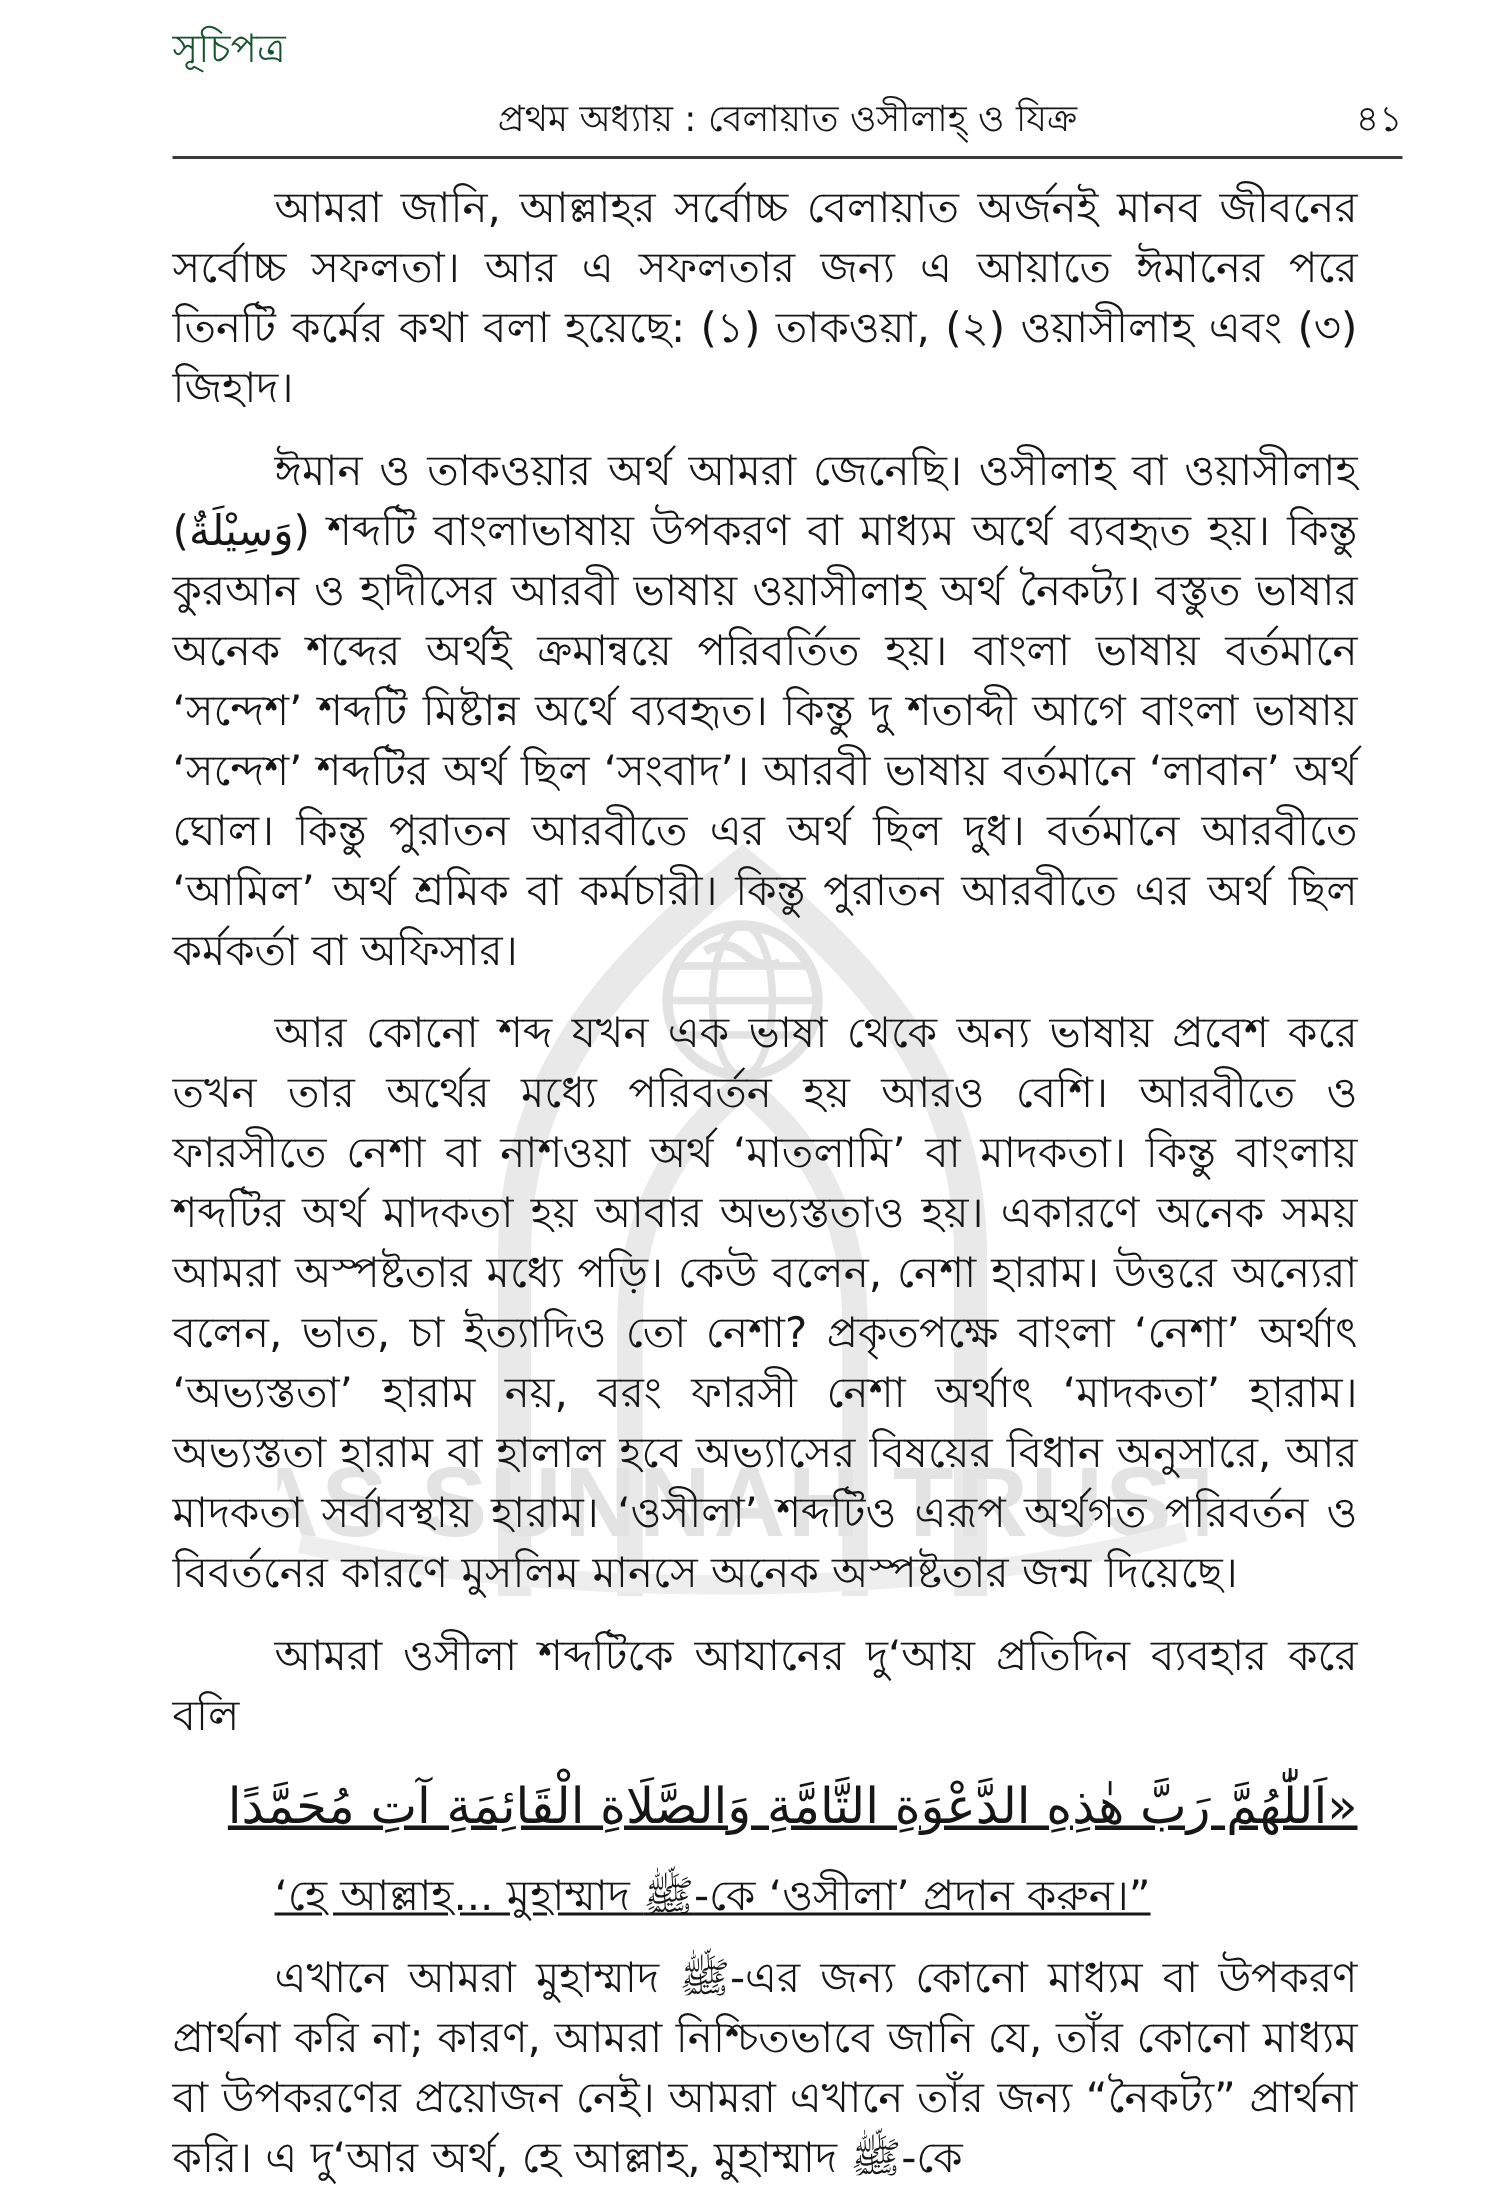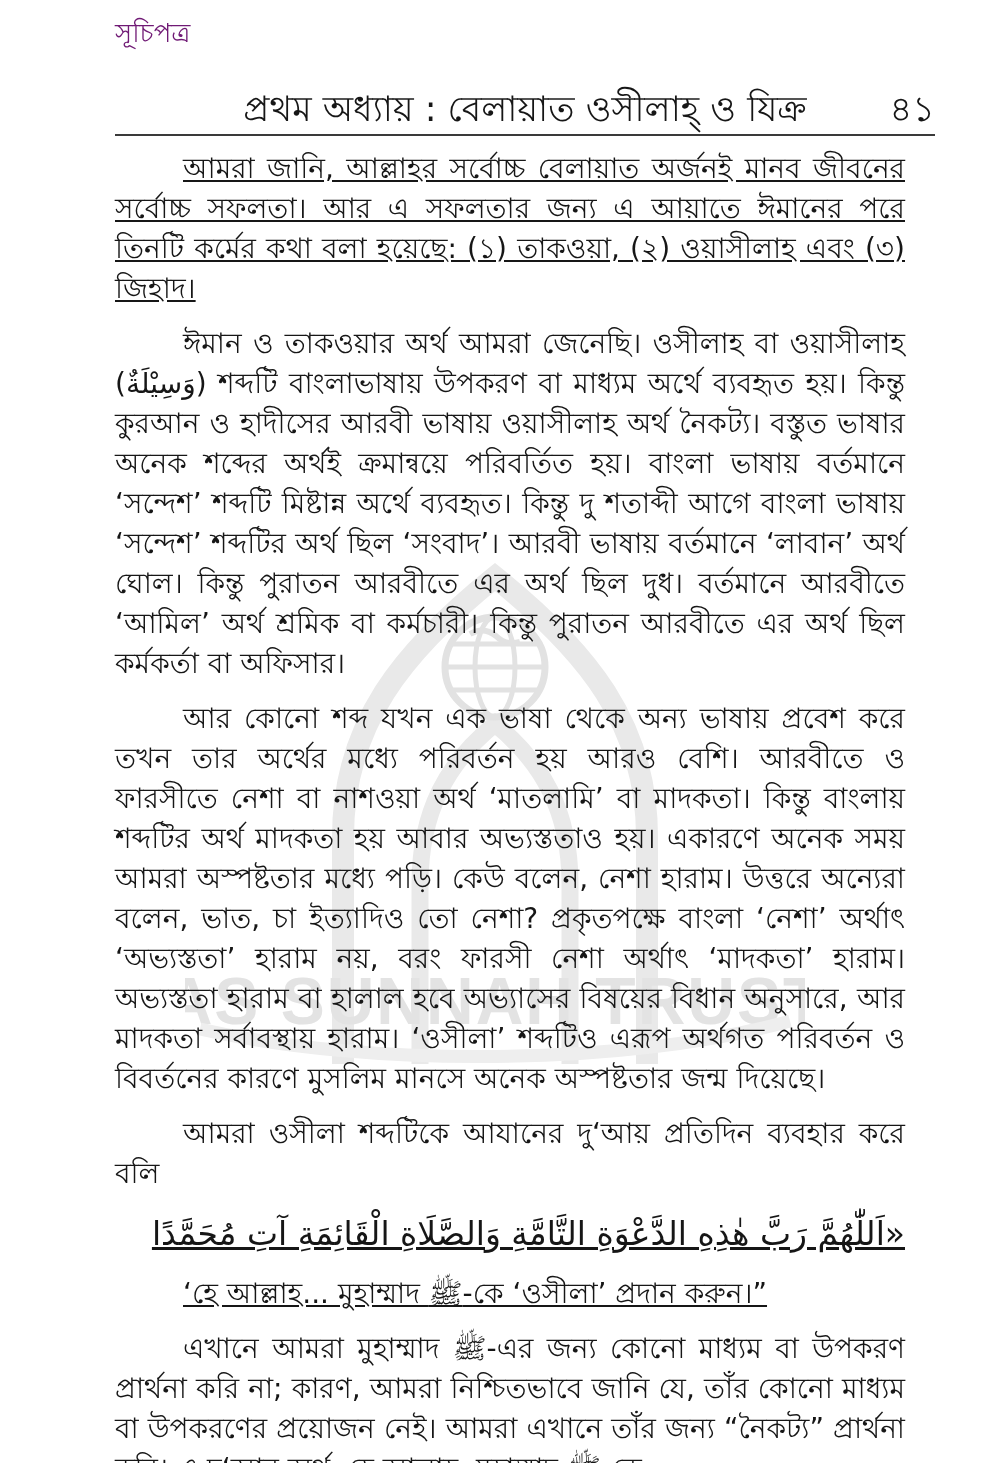--- a/index.html
+++ b/index.html
@@ -16,45 +16,45 @@
     position:absolute;left:185px;top:519px;width:620px;height:545px;
     z-index:0;pointer-events:none;
   }
   
   .content{
     position:relative;z-index:1;
     padding:18px 64px 0 115px;
   }
   .toc-link{
     display:inline-block;
-    color:#701a75;
+    color:#14532d;
     font-size:26px;line-height:30px;
     text-decoration:none;
     cursor:pointer;
   }
   .chap-row{
     position:relative;
-    margin-top:45px;
+    margin-top:15px;
     text-align:center;
-    font-size:35px;line-height:32px;
+    font-size:24px;line-height:32px;
     color:#161616;
   }
   .page-num{position:absolute;right:0;top:0;}
   .rule{
     border:none;border-top:2px solid #3a3a3a;
     margin:9px 0 0 0;
   }
   .para{
     font-size:28px;line-height:40px;
     text-align:justify;
     text-indent:68px;
     margin:15px 30px 0 0;
     color:#161616;
   }
-  .para.first{margin-top:13px;text-decoration:underline;}
+  .para.first{margin-top:13px;}
   .arabic{
     direction:rtl;
     font-size:33px;line-height:56px;
     text-align:right;
     margin:12px 30px 0 0;
     color:#161616;
     text-decoration:underline;
   }
   .translation{margin-top:12px;text-decoration:underline;}
 </style>

